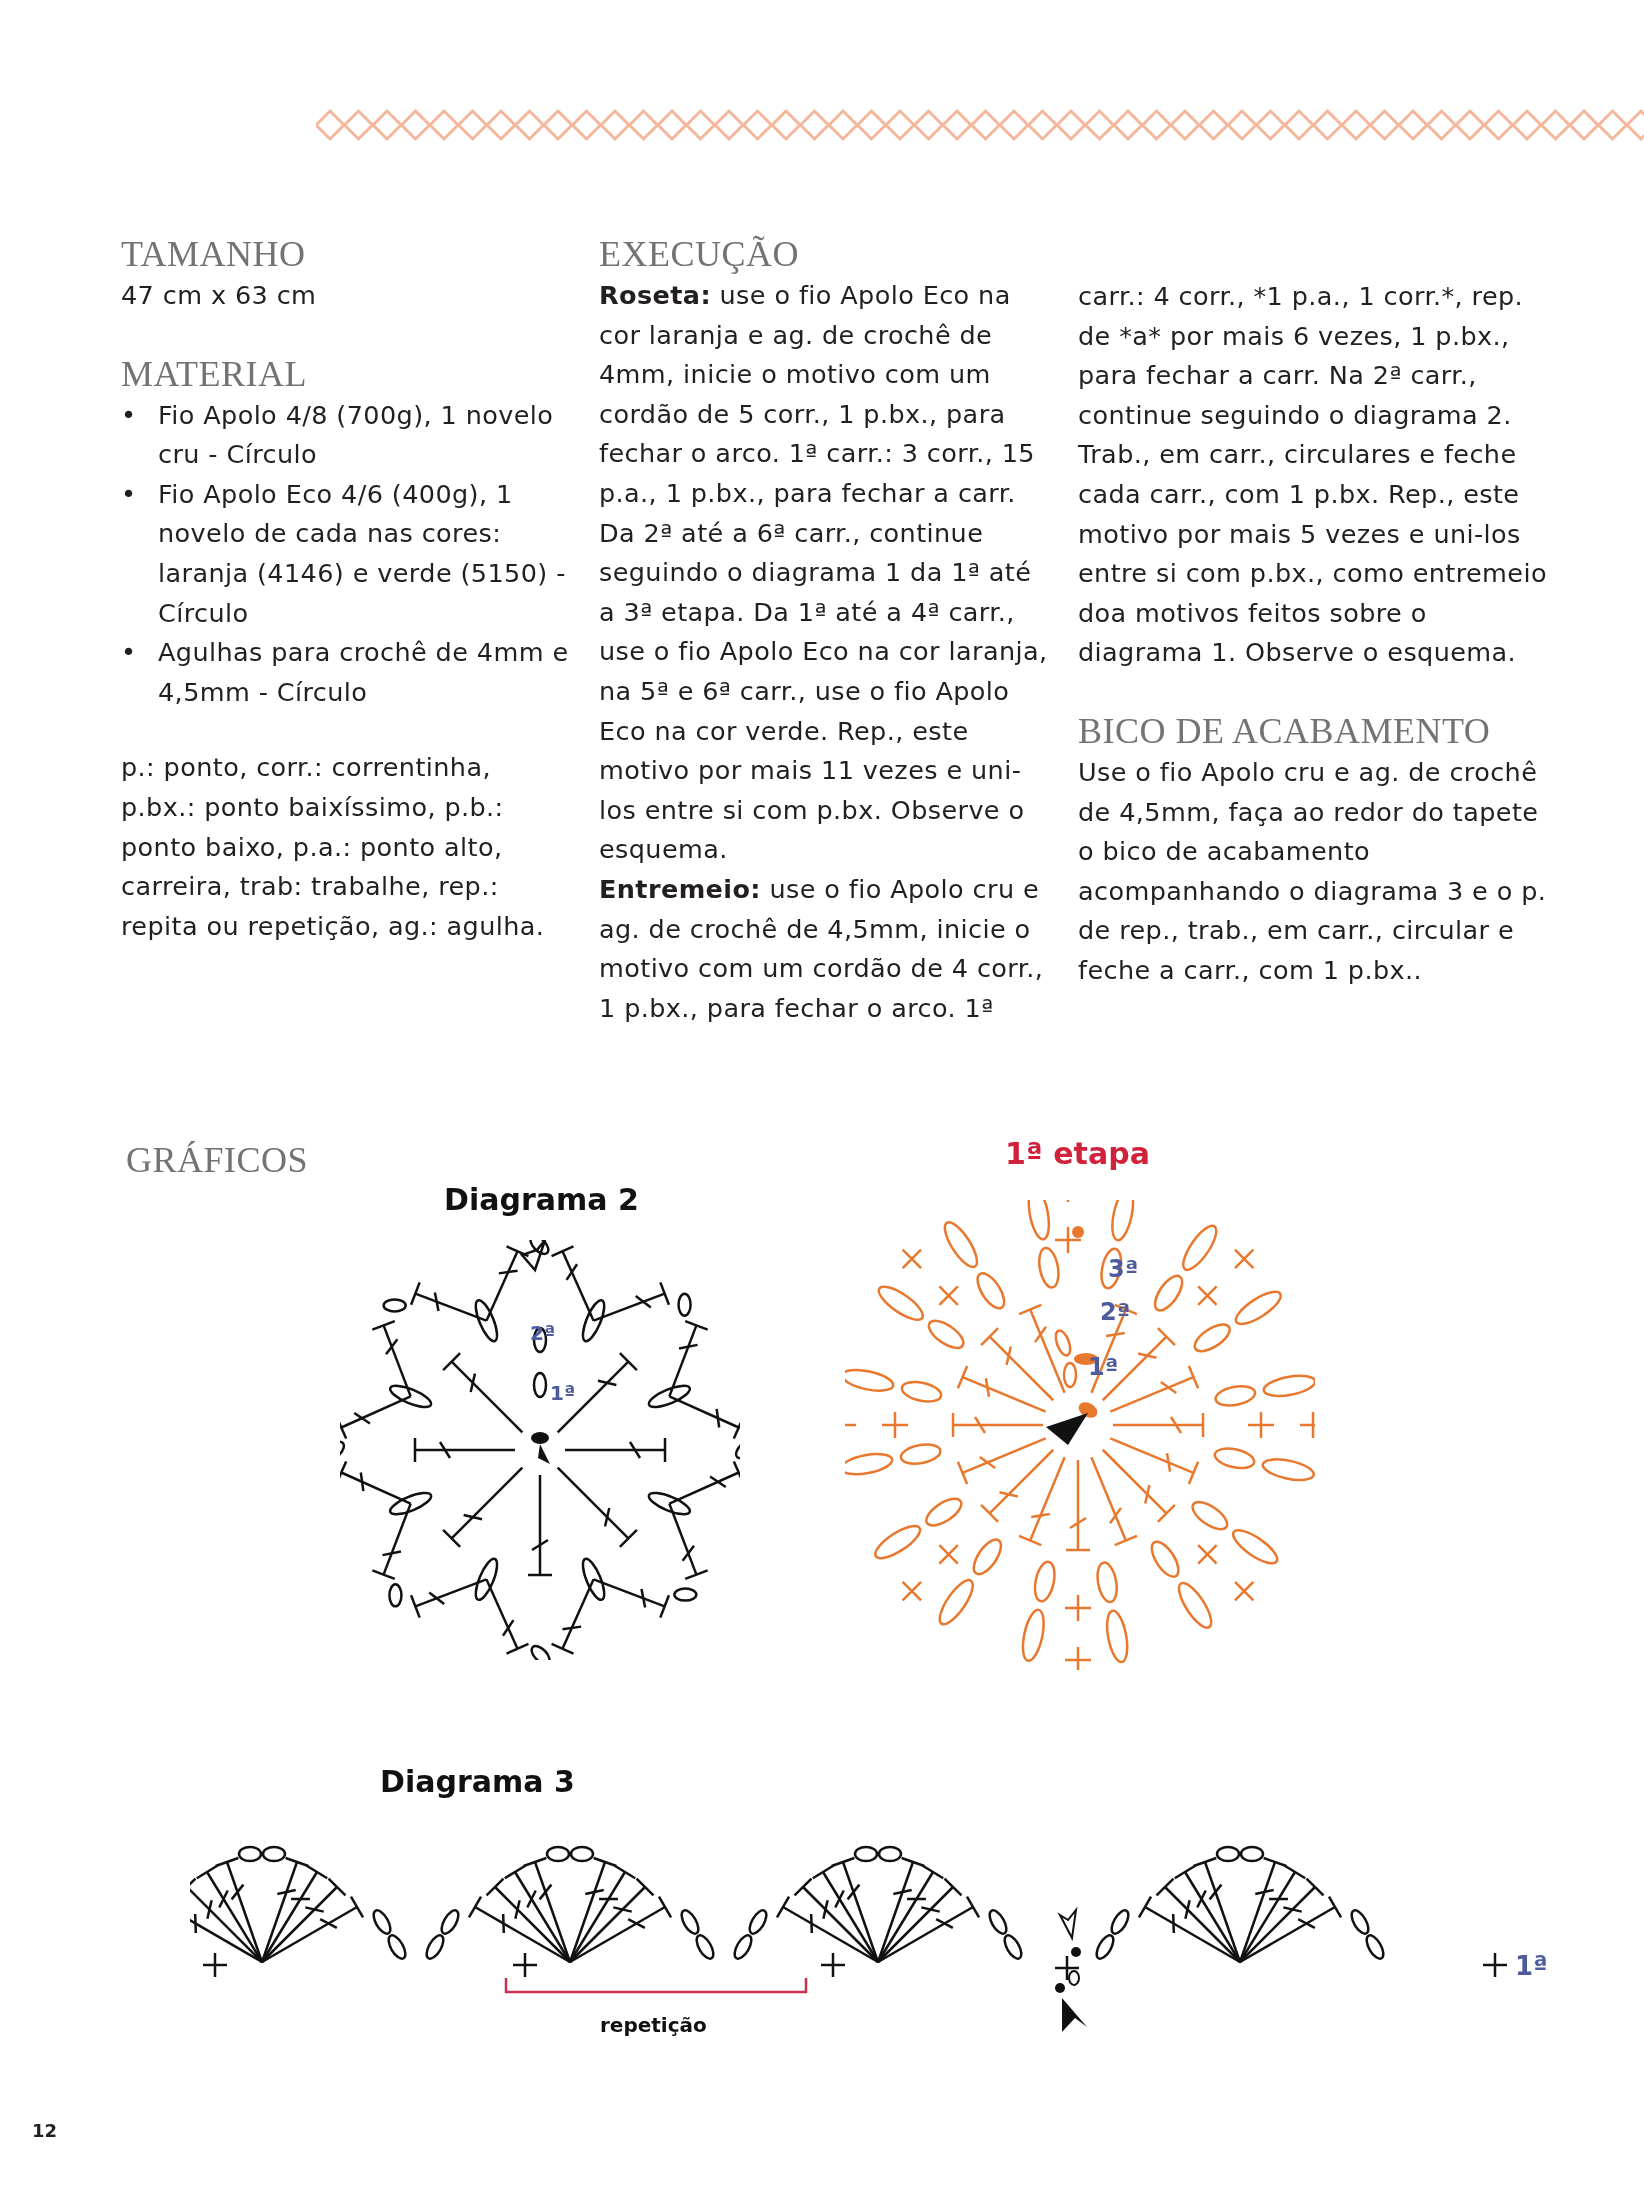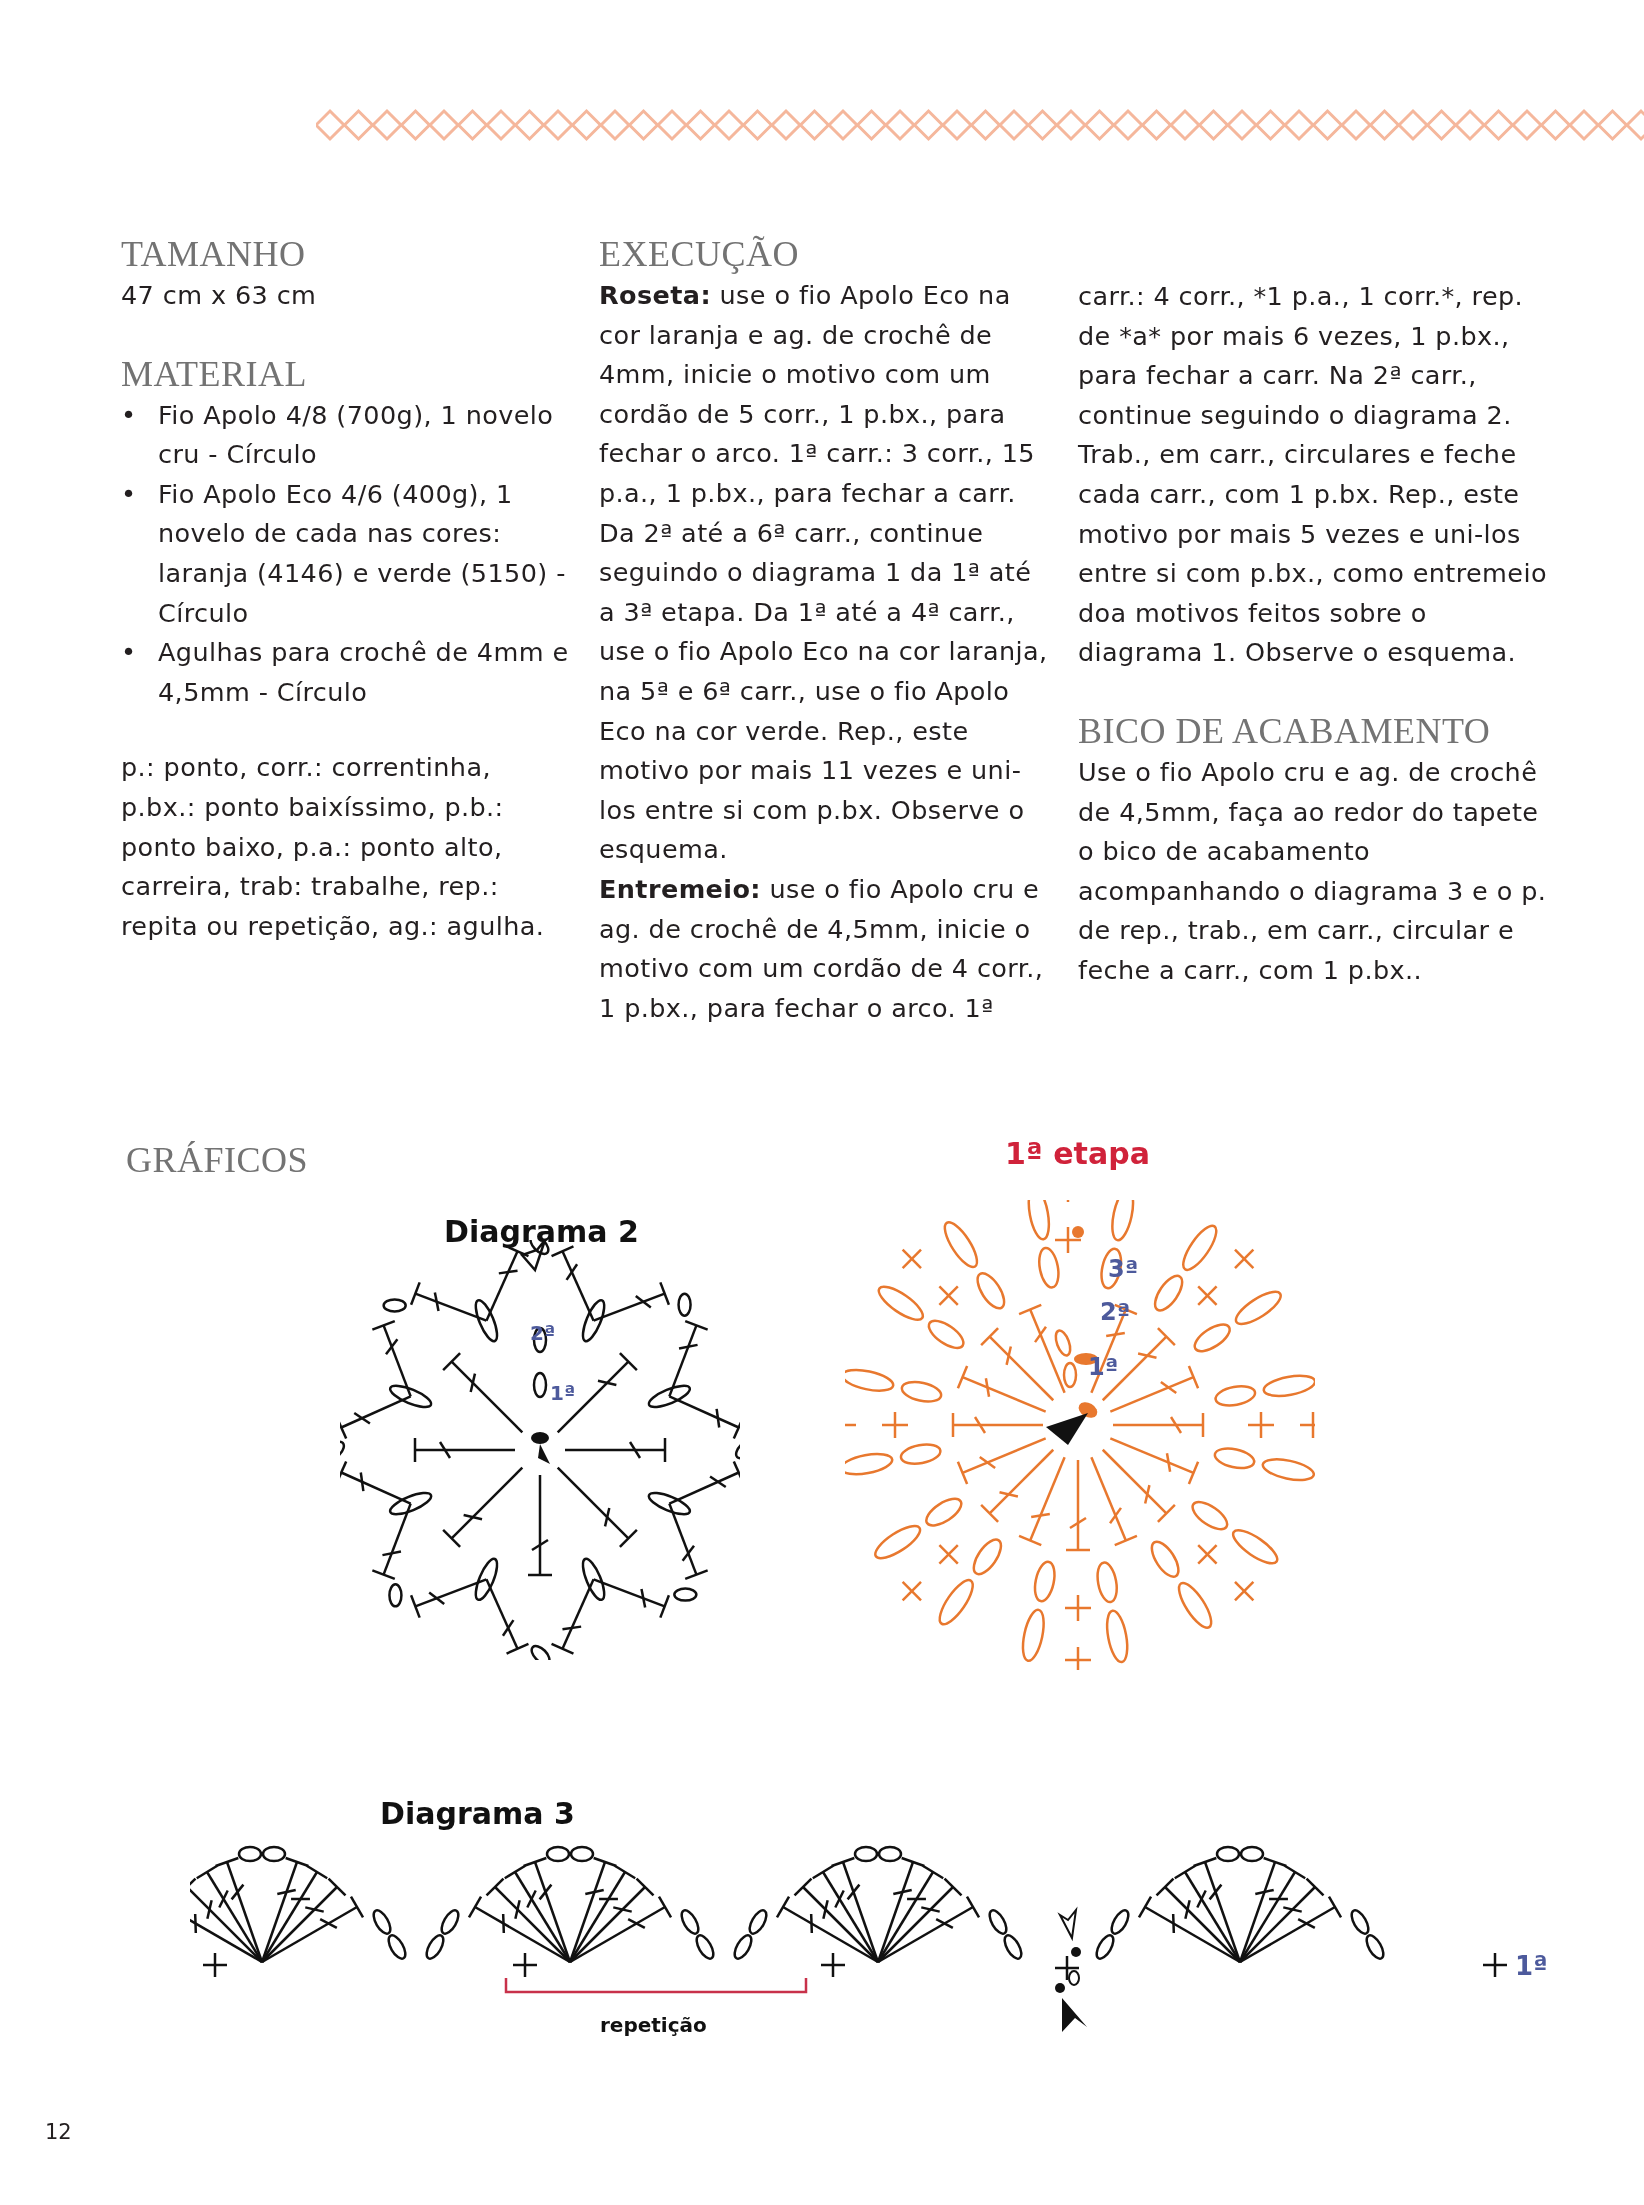--- a/index.html
+++ b/index.html
@@ -14,24 +14,24 @@
            color: #737373; font-size: 36px; line-height: 44px; margin: 0; letter-spacing: 0.5px; }
   .col p { margin: 0; }
   .gap-m { height: 36px; }
   .gap-s { height: 40px; }
   ul.bullets { list-style: none; margin: 0; padding: 0; }
   ul.bullets li { position: relative; padding-left: 37px; }
   ul.bullets li::before { content: "•"; position: absolute; left: 0; top: 0; }
   b.lbl { font-weight: bold; }
   .graf-title { position: absolute; left: 126px; top: 1138px; }
   .diag-title { position: absolute; font-family: "DejaVu Sans", sans-serif; font-weight: bold;
-                font-size: 30px; color: #111; margin-top: 32px; }
+                font-size: 30px; color: #111; }
   .etapa-title { position: absolute; left: 1005px; top: 1136px; font-weight: bold; font-size: 30px; color: #d0223a; }
   svg text { font-family: "DejaVu Sans", sans-serif; }
-  .page-num { position: absolute; left: 45px; top: 2120px; font-size: 21px; color: #231f20; }
+  .page-num { position: absolute; left: 32px; top: 2120px; font-size: 18px; color: #231f20; font-weight: bold; }
   .rep-label { position: absolute; left: 600px; top: 2013px; font-weight: bold; font-size: 20px; color: #111; }
 </style>
 </head>
 <body>
 
 <svg class="border-deco" id="border-svg" viewBox="0 0 1328 34" preserveAspectRatio="none">
     <polygon points="0,17 14,3 28,17 14,31" fill="none" stroke="#f5b79c" stroke-width="3"></polygon>
     <polygon points="28.5,17 42.5,3 56.5,17 42.5,31" fill="none" stroke="#f5b79c" stroke-width="3"></polygon>
     <polygon points="57,17 71,3 85,17 71,31" fill="none" stroke="#f5b79c" stroke-width="3"></polygon>
     <polygon points="85.5,17 99.5,3 113.5,17 99.5,31" fill="none" stroke="#f5b79c" stroke-width="3"></polygon>

